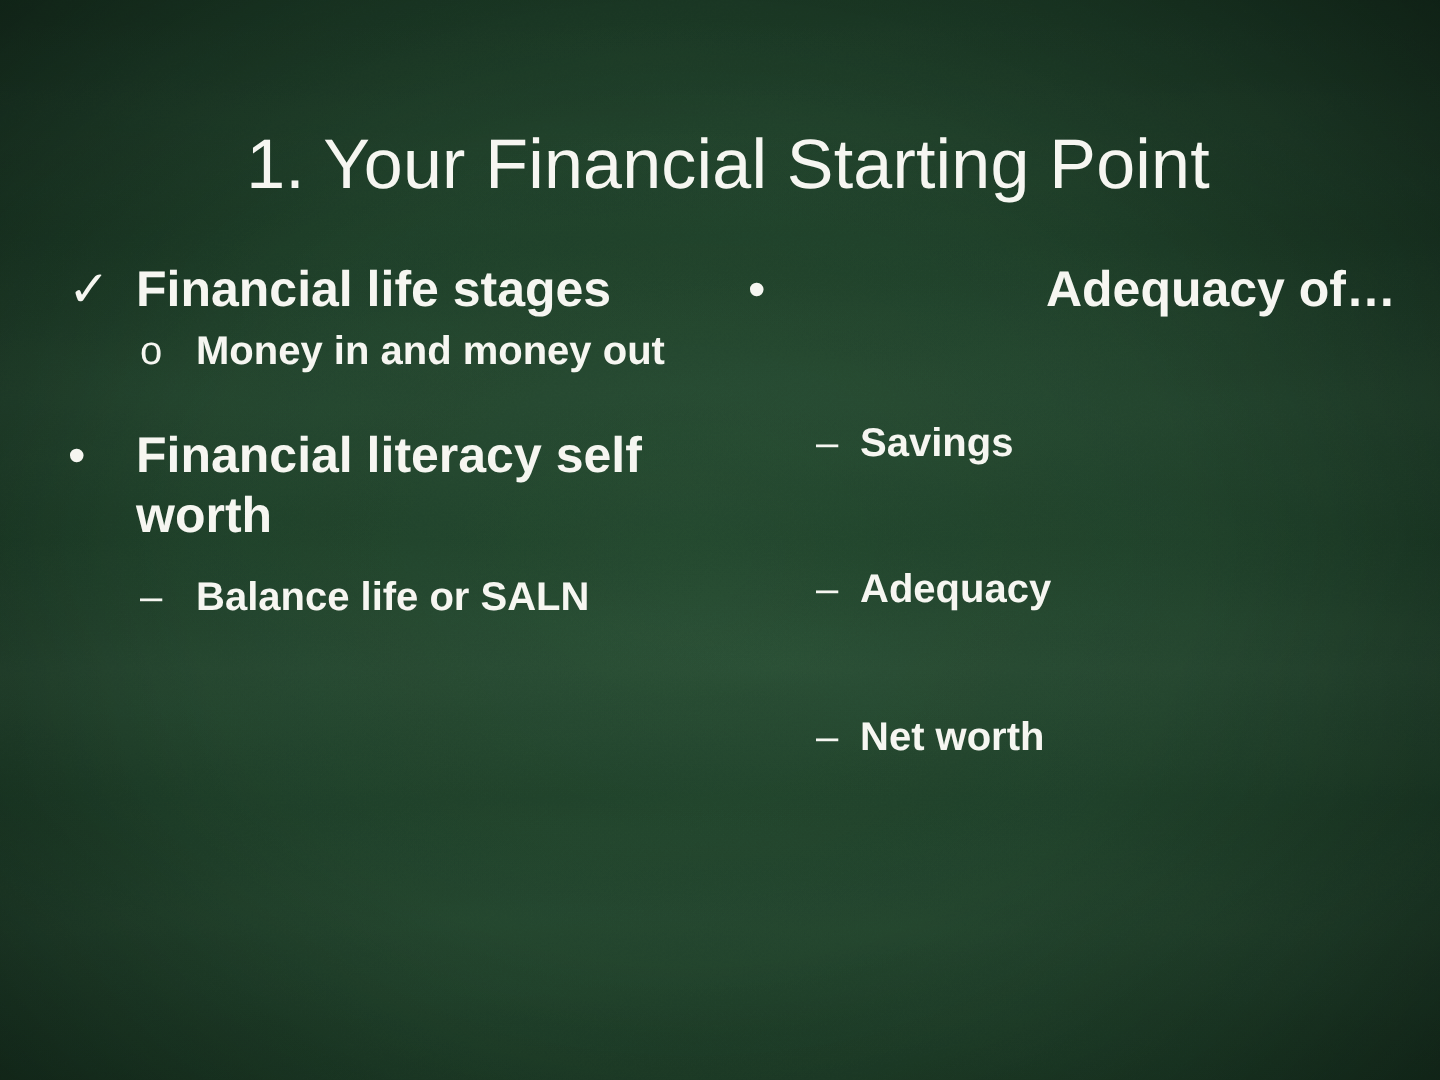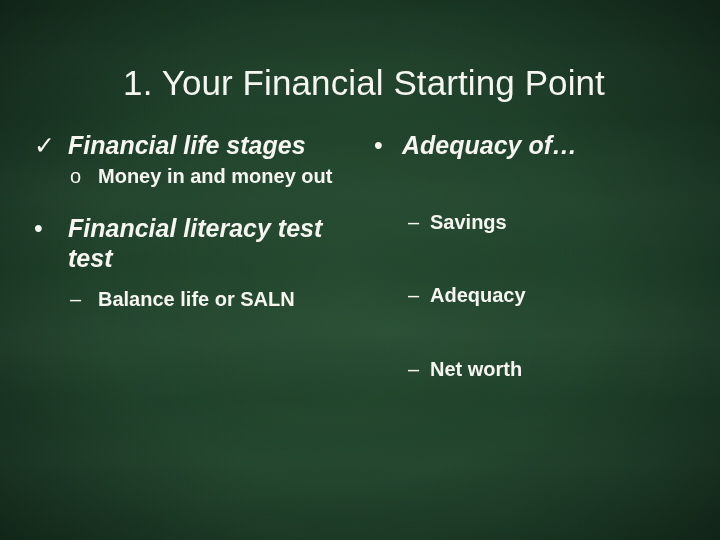--- a/index.html
+++ b/index.html
@@ -75,42 +75,42 @@
     margin: 0 0 4px 0;
   }
   .l1 .mk {
     position: absolute;
     left: 0;
     top: 0;
     width: 30px;
     text-align: left;
     font-weight: 400;
   }
-  .l1 .tx { display: block; padding-left: 34px; font-style: italic; }
+  .l1 .tx { display: block; padding-left: 34px; }
 
   .l2 {
     position: relative;
     font-size: 20px;
     font-weight: 700;
     line-height: 1.22;
     margin: 0 0 3px 0;
   }
   .l2 .mk {
     position: absolute;
     left: 36px;
     top: 0;
     width: 26px;
     text-align: left;
     font-weight: 400;
   }
   .l2 .tx { display: block; padding-left: 64px; }
 
   
   #col-right .l1 .mk { left: 6px; }
-  #col-right .l1 .tx { padding-left: 34px; }
+  #col-right .l1 .tx { padding-left: 34px; text-align: right; }
   #col-right .l2 .mk { left: 40px; }
   #col-right .l2 .tx { padding-left: 62px; margin-top: 36px; }
 
   .gap-lg { height: 22px; }
   .gap-sm { height: 10px; }
 </style>
 </head>
 <body>
 
 <div id="slide">
@@ -144,21 +144,21 @@
 
     <div class="l2">
       <span class="mk">o</span>
       <span class="tx">Money in and money out</span>
     </div>
 
     <div class="gap-lg"></div>
 
     <div class="l1">
       <span class="mk">•</span>
-      <span class="tx">Financial literacy test test</span>
+      <span class="tx">Financial literacy self worth</span>
     </div>
 
     <div class="gap-sm"></div>
 
     <div class="l2">
       <span class="mk">–</span>
       <span class="tx">Balance life or SALN</span>
     </div>
 
   </div>

